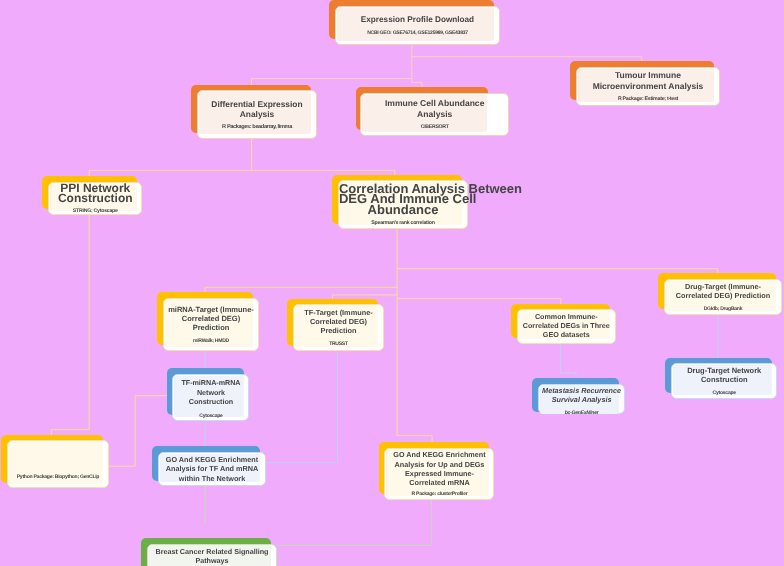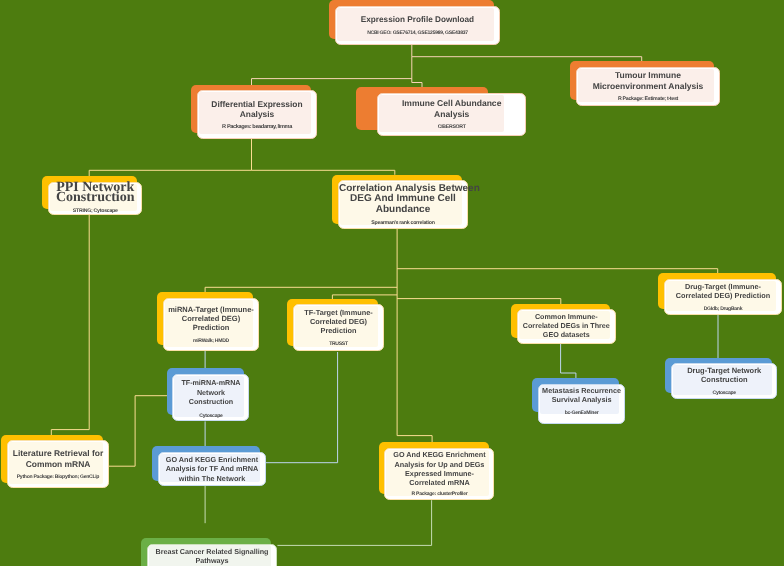--- a/index.html
+++ b/index.html
@@ -1,21 +1,21 @@
 <!DOCTYPE html>
 <html><head>
 <meta charset="utf-8">
 <title>Immune-Correlated DEG Analysis Workflow</title>
 <style>
   html,body{margin:0;padding:0;background:#ffffff;}
   body{width:784px;height:566px;overflow:hidden;
        font-family:"Liberation Sans",sans-serif;
        -webkit-font-smoothing:antialiased;
        text-rendering:geometricPrecision;}
-  #canvas{position:relative;width:784px;height:566px;background:#4d7c0f;}
+  #canvas{position:relative;width:784px;height:566px;background:#f0abfc;}
   #wires{position:absolute;left:0;top:0;width:784px;height:566px;overflow:visible;}
   .node{position:absolute;}
   .shadow{position:absolute;left:0;top:0;border-radius:5px;}
   .card{position:absolute;box-sizing:border-box;border-radius:5.5px;
         background:#ffffff;border:0.9px solid #ddd;}
   .tint{position:absolute;border-radius:2px;}
   .txt{position:absolute;left:0;right:0;text-align:center;color:#444444;
        white-space:nowrap;}
   .title{font-weight:700;}
   .title .ln{display:block;white-space:nowrap;}
@@ -65,21 +65,21 @@
         <div class="tint" style="left: 0.6px; top: 0.6px; width: 112.8px; height: 42.4px; background: rgb(251, 239, 234);"></div>
         <div class="txt title" style="font-size: 8.4px; line-height: 10.6px; top: 7.2px;">
           <span class="ln">Differential Expression</span>
           <span class="ln">Analysis</span>
         </div>
         <div class="txt sub" style="font-size: 5.6px; line-height: 6px; letter-spacing: -0.38px; top: 32.8px;">R Packages: beadarray, limma</div>
       </div>
     </div>
     <div class="node" style="left: 356.2px; top: 87.2px; width: 137.8px; height: 48.8px;">
       <div class="shadow" style="width: 132px; height: 43px; background: rgb(237, 125, 49);"></div>
-      <div class="card" style="left: 21px; top: 5.8px; width: 149px; height: 43px; border-color: rgb(247, 207, 180);">
+      <div class="card" style="left: 4px; top: 5.8px; width: 149px; height: 43px; border-color: rgb(247, 207, 180);">
         <div class="tint" style="left: 0.6px; top: 0.6px; width: 124.8px; height: 37px; background: rgb(251, 239, 234);"></div>
         <div class="txt title" style="font-size: 8.55px; line-height: 10.7px; top: 4.45px;">
           <span class="ln">Immune Cell Abundance</span>
           <span class="ln">Analysis</span>
         </div>
         <div class="txt sub" style="font-size: 5.2px; line-height: 6px; letter-spacing: -0.3px; top: 30.15px;">CIBERSORT</div>
       </div>
     </div>
     <div class="node" style="left: 570.2px; top: 61.2px; width: 149.8px; height: 44.8px;">
       <div class="shadow" style="width: 144px; height: 39px; background: rgb(237, 125, 49);"></div>
@@ -89,32 +89,32 @@
           <span class="ln">Tumour Immune</span>
           <span class="ln">Microenvironment Analysis</span>
         </div>
         <div class="txt sub" style="font-size: 5.3px; line-height: 6px; letter-spacing: -0.3px; top: 28.1px;">R Package: Estimate; t-test</div>
       </div>
     </div>
     <div class="node" style="left: 42.2px; top: 176.2px; width: 100.3px; height: 38.8px;">
       <div class="shadow" style="width: 94.5px; height: 33px; background: rgb(255, 192, 0);"></div>
       <div class="card" style="left: 5.8px; top: 5.8px; width: 94.5px; height: 33px; border-color: rgb(250, 224, 168);">
         <div class="tint" style="left: 0.6px; top: 0.6px; width: 87.3px; height: 27px; background: rgb(254, 249, 232);"></div>
-        <div class="txt title" style="font-size: 14px; line-height: 10.5px; top: -0.45px; font-family: Liberation Serif, serif;">
+        <div class="txt title" style="font-size: 12px; line-height: 10.5px; top: -0.45px;">
           <span class="ln">PPI Network</span>
           <span class="ln">Construction</span>
         </div>
         <div class="txt sub" style="font-size: 5.2px; line-height: 6px; letter-spacing: -0.25px; top: 25.05px;">STRING; Cytoscape</div>
       </div>
     </div>
     <div class="node" style="left: 332.2px; top: 174.7px; width: 135.8px; height: 54.8px;">
       <div class="shadow" style="width: 130px; height: 49px; background: rgb(255, 192, 0);"></div>
       <div class="card" style="left: 5.8px; top: 5.8px; width: 130px; height: 49px; border-color: rgb(250, 224, 168);">
         <div class="tint" style="left: 0.6px; top: 0.6px; width: 122.8px; height: 43px; background: rgb(254, 249, 232);"></div>
-        <div class="txt title" style="font-size: 10px; line-height: 10.4px; top: 2.4px;">
+        <div class="txt title" style="font-size: 13px; line-height: 10.4px; top: 2.4px;">
           <span class="ln">Correlation Analysis Between</span>
           <span class="ln">DEG And Immune Cell</span>
           <span class="ln">Abundance</span>
         </div>
         <div class="txt sub" style="font-size: 5.3px; line-height: 6px; letter-spacing: -0.3px; top: 38.2px;">Spearman's rank correlation</div>
       </div>
     </div>
     <div class="node" style="left: 157.2px; top: 292.2px; width: 101.8px; height: 58.8px; border-radius: 23px;">
       <div class="shadow" style="width: 96px; height: 53px; background: rgb(255, 192, 0);"></div>
       <div class="card" style="left: 5.8px; top: 5.8px; width: 96px; height: 53px; border-color: rgb(250, 224, 168);">
@@ -168,21 +168,21 @@
         <div class="txt title" style="font-size: 7.15px; line-height: 9.75px; top: 3.95px;">
           <span class="ln">TF-miRNA-mRNA</span>
           <span class="ln">Network</span>
           <span class="ln">Construction</span>
         </div>
         <div class="txt sub" style="font-size: 5.1px; line-height: 6px; letter-spacing: -0.28px; top: 38.45px;">Cytoscape</div>
       </div>
     </div>
     <div class="node" style="left: 532.3px; top: 378.1px; width: 92.8px; height: 40.1px;">
       <div class="shadow" style="width: 87px; height: 34.3px; background: rgb(91, 155, 213);"></div>
-      <div class="card" style="left: 5.8px; top: 5.8px; width: 87px; height: 40px; border-color: rgb(198, 218, 240);">
+      <div class="card" style="left: 5.8px; top: 5.8px; width: 87px; height: 30px; border-color: rgb(198, 218, 240); font-style: italic;">
         <div class="tint" style="left: 0.6px; top: 0.6px; width: 79.8px; height: 28.3px; background: rgb(238, 242, 250);"></div>
         <div class="txt title" style="font-size: 7.25px; line-height: 9.3px; top: 0.8px;">
           <span class="ln">Metastasis Recurrence</span>
           <span class="ln">Survival Analysis</span>
         </div>
         <div class="txt sub" style="font-size: 5.1px; line-height: 6px; letter-spacing: -0.28px; top: 25.1px;">bc-GenExMiner</div>
       </div>
     </div>
     <div class="node" style="left: 665.2px; top: 357.7px; width: 112.3px; height: 41.4px;">
       <div class="shadow" style="width: 106.5px; height: 35.6px; background: rgb(91, 155, 213);"></div>
@@ -192,24 +192,20 @@
           <span class="ln">Drug-Target Network</span>
           <span class="ln">Construction</span>
         </div>
         <div class="txt sub" style="font-size: 5.1px; line-height: 6px; letter-spacing: -0.28px; top: 25.8px;">Cytoscape</div>
       </div>
     </div>
     <div class="node" style="left: 1.2px; top: 434.7px; width: 107.8px; height: 53.8px;">
       <div class="shadow" style="width: 102px; height: 48px; background: rgb(255, 192, 0);"></div>
       <div class="card" style="left: 5.8px; top: 5.8px; width: 102px; height: 48px; border-color: rgb(250, 224, 168);">
         <div class="tint" style="left: 0.6px; top: 0.6px; width: 94.8px; height: 42px; background: rgb(254, 249, 232);"></div>
-        <div class="txt title" style="font-size: 8.45px; line-height: 10.6px; top: 7px;">
-          <span class="ln">Literature Retrieval for</span>
-          <span class="ln">Common mRNA</span>
-        </div>
         <div class="txt sub" style="font-size: 5.1px; line-height: 6px; letter-spacing: -0.28px; top: 32.6px;">Python Package: Biopython; GenCLip</div>
       </div>
     </div>
     <div class="node" style="left: 152.2px; top: 446.2px; width: 113.8px; height: 40.3px;">
       <div class="shadow" style="width: 108px; height: 34.5px; background: rgb(91, 155, 213);"></div>
       <div class="card" style="left: 5.8px; top: 5.8px; width: 108px; height: 34.5px; border-color: rgb(198, 218, 240);">
         <div class="tint" style="left: 0.6px; top: 0.6px; width: 100.8px; height: 28.5px; background: rgb(238, 242, 250);"></div>
         <div class="txt title" style="font-size: 7.25px; line-height: 9.6px; top: 1.65px;">
           <span class="ln">GO And KEGG Enrichment</span>
           <span class="ln">Analysis for TF And mRNA</span>

